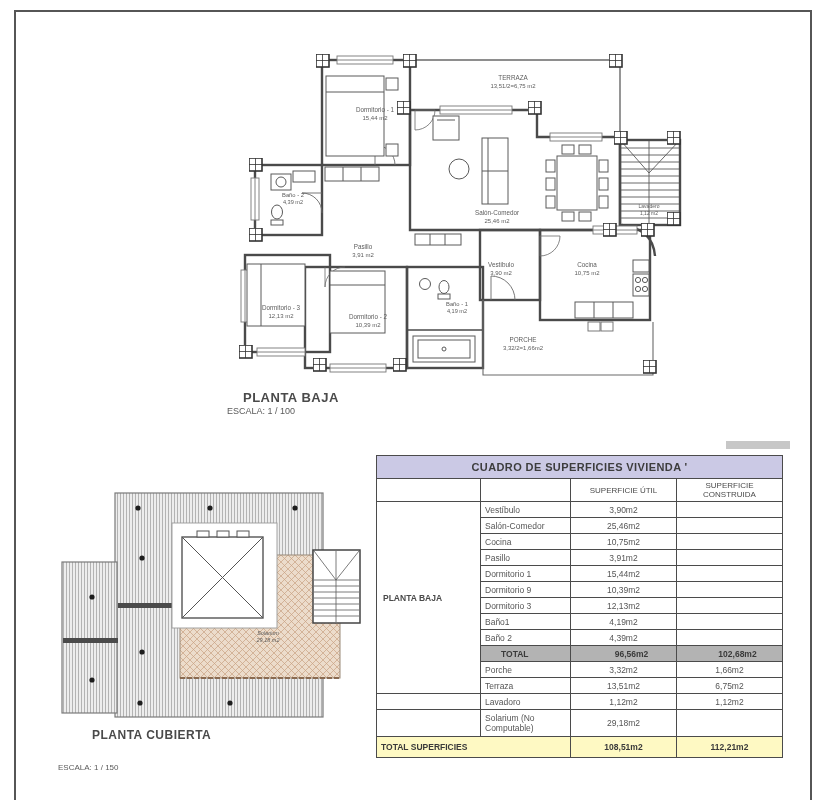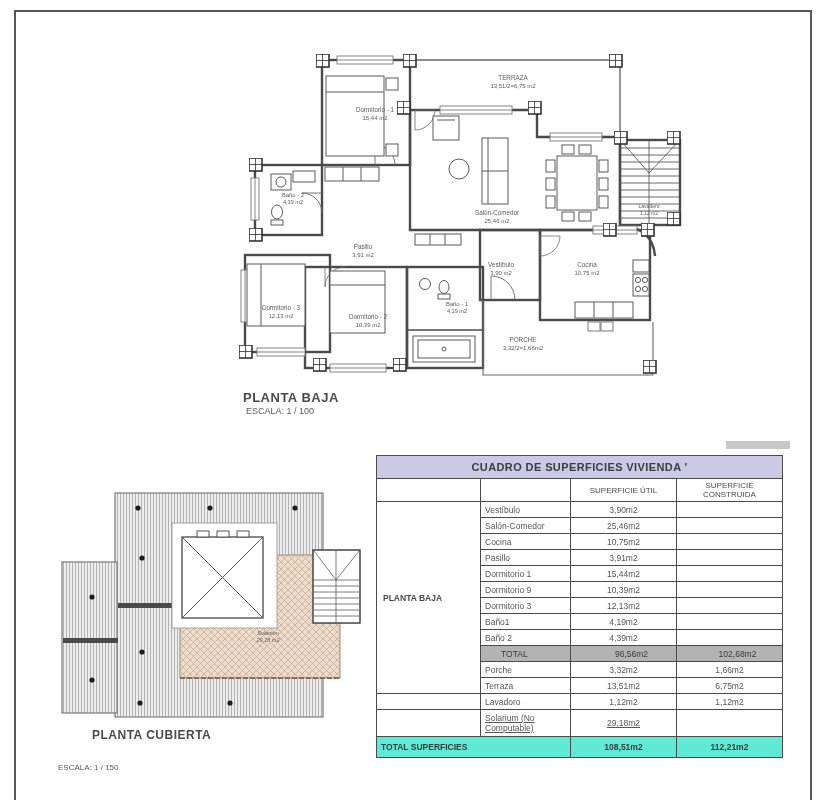--- a/index.html
+++ b/index.html
@@ -15,23 +15,23 @@
   #surf-table{position:absolute;left:376px;top:455px;width:406px;border-collapse:collapse;
               table-layout:fixed;font-size:8.5px;color:#555;}
   #surf-table td,#surf-table th{border:1px solid #4b4b4b;padding:1px 4px;height:13px;
               overflow:hidden;background:#fff;}
   #surf-table .title-row td{background:#cbc9e5;color:#3d3d3d;font-size:11px;font-weight:bold;
               text-align:center;height:20px;letter-spacing:.4px;margin-left:35px;}
   #surf-table .hdr td{font-weight:normal;text-align:center;font-size:8px;color:#4a4a4a;height:20px;}
   #surf-table .grp{font-weight:bold;font-size:8.5px;color:#4a4a4a;padding-left:6px;background:#fff;}
   #surf-table .lbl{text-align:left;}
   #surf-table .val{text-align:center;margin-left:38px;}
-  #surf-table .total td{background:#b3b3b3;font-weight:normal;color:#3a3a3a;padding-left:20px;}
-  #surf-table .footer td{background:#5eead4;font-weight:bold;color:#3a3a3a;height:18px;}
-  #surf-table .tall td{height:24px;text-decoration:underline;}
+  #surf-table .total td{background:#b3b3b3;font-weight:bold;color:#3a3a3a;padding-left:20px;}
+  #surf-table .footer td{background:#fef9c3;font-weight:bold;color:#3a3a3a;height:18px;}
+  #surf-table .tall td{height:24px;}
   svg text{font-family:"Liberation Sans",sans-serif;fill:#5c5c5c;}
 </style>
 </head>
 <body>
 
 <div class="frame" style="left:14px;top:10px;width:798px;height:2px;"></div>
 <div class="frame" style="left:14px;top:10px;width:2px;height:790px;"></div>
 <div class="frame" style="left:810px;top:10px;width:2px;height:790px;"></div>
 <div class="abs" style="left:726px;top:441px;width:64px;height:8px;background:#c7c7c7;"></div>
 
@@ -215,21 +215,21 @@
     <text x="143" y="289" font-size="6">10,39 m2</text>
     <text x="298" y="304" font-size="6.3">PORCHE</text>
     <text x="298" y="312" font-size="6">3,32/2=1,66m2</text>
     <text x="424" y="170" font-size="5">Lavadero</text>
     <text x="424" y="177" font-size="5">1,12 m2</text>
   </g>
 </svg>
 </div>
 
 <div class="plan-title" style="left:243px;top:390px;font-size:13px;">PLANTA BAJA</div>
-<div class="plan-scale" style="left:246px;top:406px;font-size:9px;">ESCALA: 1 / 100</div>
+<div class="plan-scale" style="left:227px;top:406px;font-size:9px;">ESCALA: 1 / 100</div>
 
 <div class="abs" style="left:50px;top:485px;width:330px;height:275px;">
 <svg width="330" height="275" viewBox="0 0 330 275">
   <defs>
     <pattern id="vhatch" width="3" height="4" patternUnits="userSpaceOnUse">
       <rect width="3" height="4" fill="#ededed"></rect>
       <line x1="1.5" y1="0" x2="1.5" y2="4" stroke="#9a9a9a" stroke-width="0.7"></line>
     </pattern>
     <pattern id="xhatch" width="7" height="7" patternUnits="userSpaceOnUse">
       <rect width="7" height="7" fill="#ecdccb"></rect>

